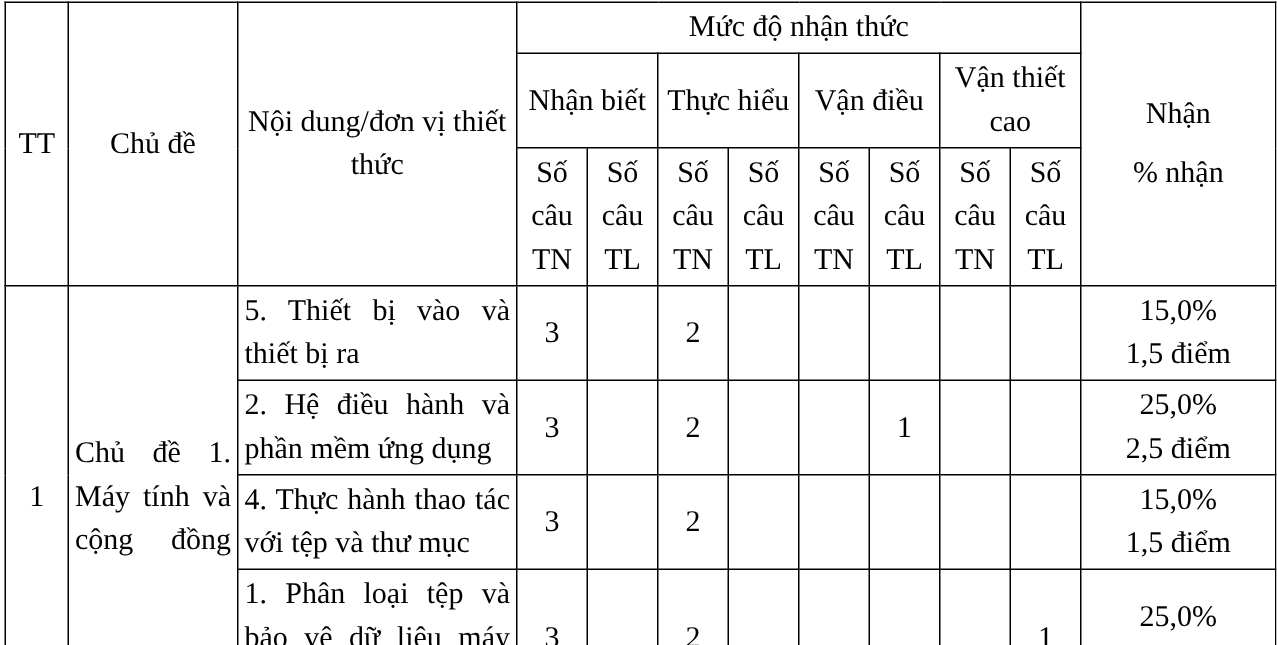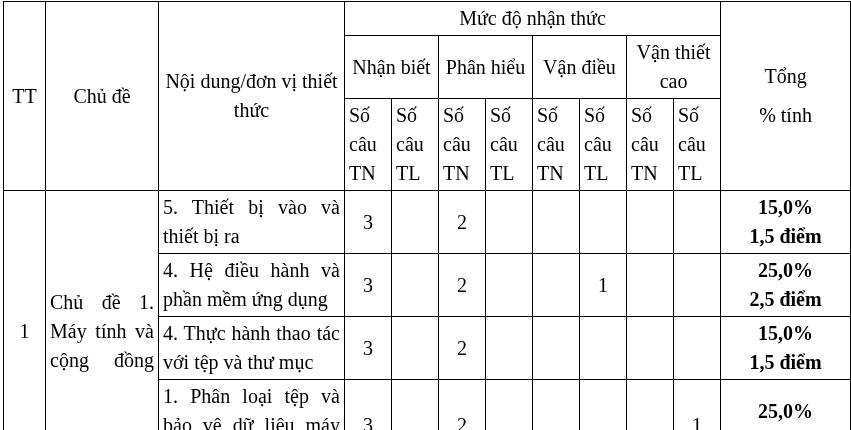--- a/index.html
+++ b/index.html
@@ -46,20 +46,21 @@
     font-weight: bold;
     font-size: 15px;
   }
   .hdr-sub {
     text-align: center;
     font-weight: bold;
     font-size: 15px;
     line-height: 1.3;
   }
   .hdr-small {
+    text-align: center;
     font-size: 14.5px;
     line-height: 1.55;
   }
   .hdr-small span { display: block; }
 
   .cell-tt {
     text-align: center;
     font-weight: bold;
     font-size: 15px;
     vertical-align: top;
@@ -84,21 +85,21 @@
   }
   .cell-num {
     text-align: center;
     font-size: 15px;
   }
   .cell-tong {
     text-align: center;
     font-size: 14.5px;
     line-height: 1.7;
   }
-  .cell-tong span { display: block; font-weight: bold; }
+  .cell-tong span { display: block; }
   .row-body td { height: 52px; }
 </style>
 </head>
 <body>
 
 <div class="sheet">
   <table class="matrix">
     <colgroup>
       <col class="c-tt">
       <col class="c-chude">
@@ -113,28 +114,28 @@
       <col class="c-small">
       <col class="c-tong">
     </colgroup>
     <thead>
       <tr>
         <td rowspan="3" class="hdr-center">TT</td>
         <td rowspan="3" class="hdr-center">Chủ đề</td>
         <td rowspan="3" class="hdr-center">Nội dung/đơn vị thiết thức</td>
         <td colspan="8" class="hdr-center">Mức độ nhận thức</td>
         <td rowspan="3" class="hdr-center">
-          <div>Tổng</div>
+          <div>Nhận</div>
           <div style="height:10px"></div>
-          <div>% tính</div>
+          <div>% nhận</div>
         </td>
       </tr>
       <tr>
         <td colspan="2" class="hdr-sub">Nhận biết</td>
-        <td colspan="2" class="hdr-sub">Phân hiểu</td>
+        <td colspan="2" class="hdr-sub">Thực hiểu</td>
         <td colspan="2" class="hdr-sub">Vận điều</td>
         <td colspan="2" class="hdr-sub">Vận thiết cao</td>
       </tr>
       <tr>
         <td class="hdr-small">
           <span>Số</span>
           <span>câu</span>
           <span>TN</span>
         </td>
         <td class="hdr-small">
@@ -186,21 +187,21 @@
         <td class="cell-num"></td>
         <td class="cell-num"></td>
         <td class="cell-num"></td>
         <td class="cell-num"></td>
         <td class="cell-tong">
           <span>15,0%</span>
           <span>1,5 điểm</span>
         </td>
       </tr>
       <tr class="row-body">
-        <td class="cell-noidung">4. Hệ điều hành và phần mềm ứng dụng</td>
+        <td class="cell-noidung">2. Hệ điều hành và phần mềm ứng dụng</td>
         <td class="cell-num">3</td>
         <td class="cell-num"></td>
         <td class="cell-num">2</td>
         <td class="cell-num"></td>
         <td class="cell-num"></td>
         <td class="cell-num">1</td>
         <td class="cell-num"></td>
         <td class="cell-num"></td>
         <td class="cell-tong">
           <span>25,0%</span>

